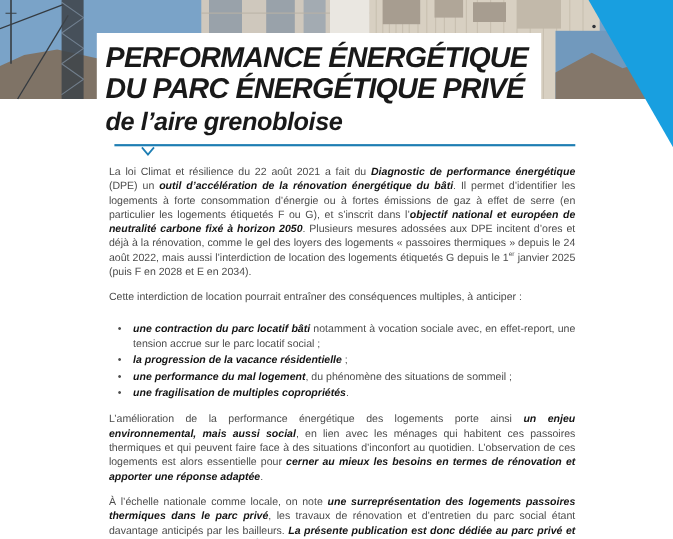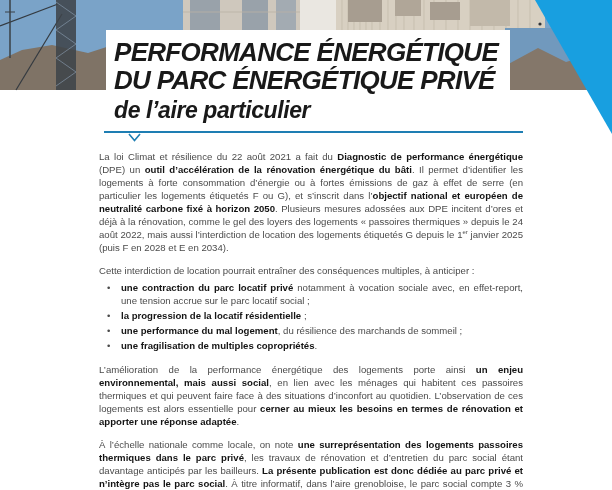--- a/index.html
+++ b/index.html
@@ -1,44 +1,44 @@
 <!DOCTYPE html>
 <html lang="fr" style="--accent-blue: #189fe0; --rule-blue: #1e7eb3; --title-ink: #191919; --body-ink: #4b4b4b; --bold-ink: #141414;"><head>
 <meta charset="utf-8">
 <style>
   html,body{margin:0;padding:0;background:#ffffff;}
   .page{
     position:relative;width:612px;height:490px;overflow:hidden;
     background:#ffffff;font-family:"Liberation Sans",sans-serif;
   }
   .hero{position:absolute;left:0;top:0;}
-  .title-wrap{position:absolute;left:106px;top:30px;z-index:3;color:var(--title-ink);}
+  .title-wrap{position:absolute;left:88px;top:30px;z-index:3;color:var(--title-ink);}
   .title-bg{
     display:inline-block;background:#ffffff;padding:8px 12px 3px 8px;
     font-style:italic;font-weight:bold;font-size:26px;line-height:28px;
     letter-spacing:-0.7px;white-space:nowrap;
   }
   .title-sub{
     font-style:italic;font-weight:bold;font-size:23px;line-height:24px;
     letter-spacing:-0.4px;margin:1px 0 0 8px;
   }
   .rule{position:absolute;left:104px;top:131px;width:419px;height:2px;
     background:var(--rule-blue);z-index:2;}
   .chev{position:absolute;left:24px;top:2px;}
   .body{
     position:absolute;left:99px;top:150px;width:424px;z-index:2;
     font-size:9.6px;line-height:13px;color:var(--body-ink);
     text-align:justify;
   }
   .body p{margin:0 0 10px 0;}
-  .body p.intro{margin-bottom:4px;}
+  .body p.intro{margin-bottom:16px;}
   .body ul{list-style:none;margin:0 0 11px 0;padding:0 0 0 8px;}
   .body li{position:relative;padding-left:14px;margin:0 0 2px 0;}
   .body li::before{content:"\2022";position:absolute;left:0;top:0;color:var(--body-ink);}
-  .b{font-weight:bold;color:var(--bold-ink);}
+  .b{font-weight:bold;color:var(--bold-ink);font-style:italic;}
   sup{font-size:0.62em;line-height:0;vertical-align:super;}
 </style>
 </head>
 <body>
 
 <div class="page">
 
   <svg class="hero" width="612" height="136" viewBox="0 0 612 136" aria-hidden="true">
     <rect x="0" y="0" width="612" height="90" fill="#7aa3c8"></rect>
     <polygon points="0,60 22,50 52,45 88,53 122,42 158,53 185,66 185,90 0,90" fill="#7f7366"></polygon>
@@ -70,36 +70,36 @@
     </g>
     <circle cx="540" cy="24" r="1.6" fill="#30343a"></circle>
     <polygon points="535,0 612,0 612,134" fill="#189fe0"></polygon>
   </svg>
 
   <div class="title-wrap">
     <div class="title-bg">
       <span>PERFORMANCE ÉNERGÉTIQUE</span><br>
       <span>DU PARC ÉNERGÉTIQUE PRIVÉ</span>
     </div>
-    <div class="title-sub">de l’aire particulier</div>
+    <div class="title-sub">de l’aire grenobloise</div>
   </div>
 
   <div class="rule">
     <svg class="chev" width="13" height="10" viewBox="0 0 13 10" aria-hidden="true">
       <polyline points="1,1 6.5,7.5 12,1" fill="none" stroke="#1e7eb3" stroke-width="1.6"></polyline>
     </svg>
   </div>
 
   <div class="body">
     <p><span>La loi Climat et résilience du 22 août 2021 a fait du </span><span class="b">Diagnostic de performance énergétique</span><span> (DPE) un </span><span class="b">outil d’accélération de la rénovation énergétique du bâti</span><span>. Il permet d’identifier les logements à forte consommation d’énergie ou à fortes émissions de gaz à effet de serre (en particulier les logements étiquetés F ou G), et s’inscrit dans l’</span><span class="b">objectif national et européen de neutralité carbone fixé à horizon 2050</span><span>. Plusieurs mesures adossées aux DPE incitent d’ores et déjà à la rénovation, comme le gel des loyers des logements « passoires thermiques » depuis le 24 août 2022, mais aussi l’interdiction de location des logements étiquetés G depuis le 1</span><sup>er</sup><span> janvier 2025 (puis F en 2028 et E en 2034).</span></p>
     <p class="intro"><span>Cette interdiction de location pourrait entraîner des conséquences multiples, à anticiper :</span></p>
     <ul>
-      <li><span class="b">une contraction du parc locatif privé</span><span> notamment à vocation sociale avec, en effet-report, une tension accrue sur le parc locatif social ;</span></li>
-      <li><span class="b">la progression de la locatif résidentielle</span><span> ;</span></li>
-      <li><span class="b">une performance du mal logement</span><span>, du résilience des marchands de sommeil ;</span></li>
+      <li><span class="b">une contraction du parc locatif bâti</span><span> notamment à vocation sociale avec, en effet-report, une tension accrue sur le parc locatif social ;</span></li>
+      <li><span class="b">la progression de la vacance résidentielle</span><span> ;</span></li>
+      <li><span class="b">une performance du mal logement</span><span>, du phénomène des situations de sommeil ;</span></li>
       <li><span class="b">une fragilisation de multiples copropriétés</span><span>.</span></li>
     </ul>
     <p><span>L’amélioration de la performance énergétique des logements porte ainsi </span><span class="b">un enjeu environnemental, mais aussi social</span><span>, en lien avec les ménages qui habitent ces passoires thermiques et qui peuvent faire face à des situations d’inconfort au quotidien. L’observation de ces logements est alors essentielle pour </span><span class="b">cerner au mieux les besoins en termes de rénovation et apporter une réponse adaptée</span><span>.</span></p>
     <p><span>À l’échelle nationale comme locale, on note </span><span class="b">une surreprésentation des logements passoires thermiques dans le parc privé</span><span>, les travaux de rénovation et d’entretien du parc social étant davantage anticipés par les bailleurs. </span><span class="b">La présente publication est donc dédiée au parc privé et n’intègre pas le parc social</span><span>. À titre informatif, dans l’aire grenobloise, le parc social compte 3 % de logements étiquetés F ou G, soit près de 1 800 logements (RPLS, 2024).</span></p>
 
   </div>
 
 </div>
 
 </body></html>

